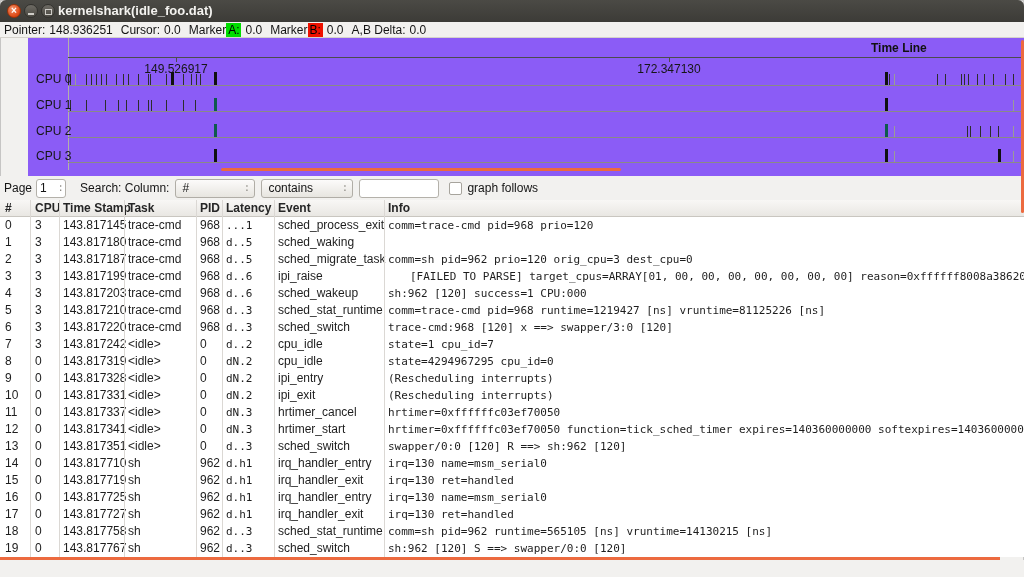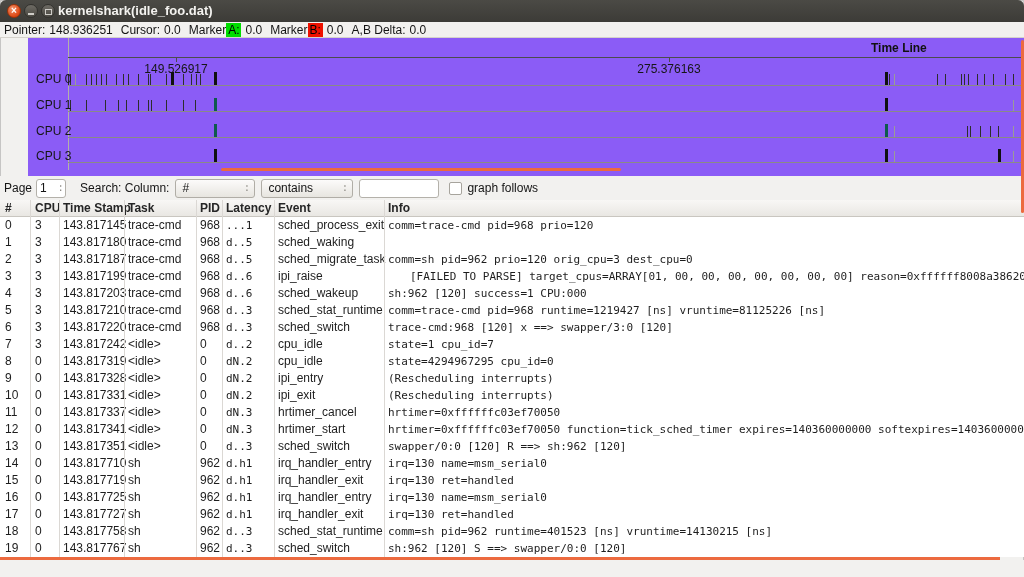--- a/index.html
+++ b/index.html
@@ -99,21 +99,21 @@
     <span>0.0</span>
   </div>
 
   <div class="graph">
     <div class="graph-vline"></div>
     <div class="timeline-title">Time Line</div>
     <div class="axis"></div>
     <div class="axis-tick" style="left:148px;"></div>
     <div class="axis-tick" style="left:641px;"></div>
     <div class="time-label" style="left:103px;">149.526917</div>
-    <div class="time-label" style="left:596px;">275.376163</div>
+    <div class="time-label" style="left:596px;">172.347130</div>
 
     <div class="cpu-row" style="top:33px;">
       <div class="cpu-line"></div>
     <div class="tick" style="left: 40px; width: 1px; height: 11px; background: rgb(45, 45, 45);"></div>
         <div class="tick" style="left: 42px; width: 1px; height: 11px; background: rgb(45, 45, 45);"></div>
         <div class="tick" style="left: 47px; width: 1px; height: 11px; background: rgb(155, 155, 152);"></div>
         <div class="tick" style="left: 58px; width: 1px; height: 11px; background: rgb(45, 45, 45);"></div>
         <div class="tick" style="left: 63px; width: 1px; height: 11px; background: rgb(45, 45, 45);"></div>
         <div class="tick" style="left: 68px; width: 1px; height: 11px; background: rgb(45, 45, 45);"></div>
         <div class="tick" style="left: 73px; width: 1px; height: 11px; background: rgb(45, 45, 45);"></div>
@@ -407,21 +407,21 @@
         <span class="td mono" style="left: 388px;">irq=130 ret=handled</span>
       </div>
       <div class="trow" style="top: 306px;">
         <span class="td" style="left: 5px;">18</span>
         <span class="td" style="left: 35px;">0</span>
         <span class="td" style="left: 63px;">143.817758</span>
         <span class="td" style="left: 128px;">sh</span>
         <span class="td" style="left: 200px;">962</span>
         <span class="td mono" style="left: 226px;">d..3</span>
         <span class="td" style="left: 278px;">sched_stat_runtime</span>
-        <span class="td mono" style="left: 388px;">comm=sh pid=962 runtime=401523 [ns] vruntime=14130215 [ns]</span>
+        <span class="td mono" style="left: 388px;">comm=sh pid=962 runtime=565105 [ns] vruntime=14130215 [ns]</span>
       </div>
       <div class="trow" style="top: 323px;">
         <span class="td" style="left: 5px;">19</span>
         <span class="td" style="left: 35px;">0</span>
         <span class="td" style="left: 63px;">143.817767</span>
         <span class="td" style="left: 128px;">sh</span>
         <span class="td" style="left: 200px;">962</span>
         <span class="td mono" style="left: 226px;">d..3</span>
         <span class="td" style="left: 278px;">sched_switch</span>
         <span class="td mono" style="left: 388px;">sh:962 [120] S ==&gt; swapper/0:0 [120]</span>

